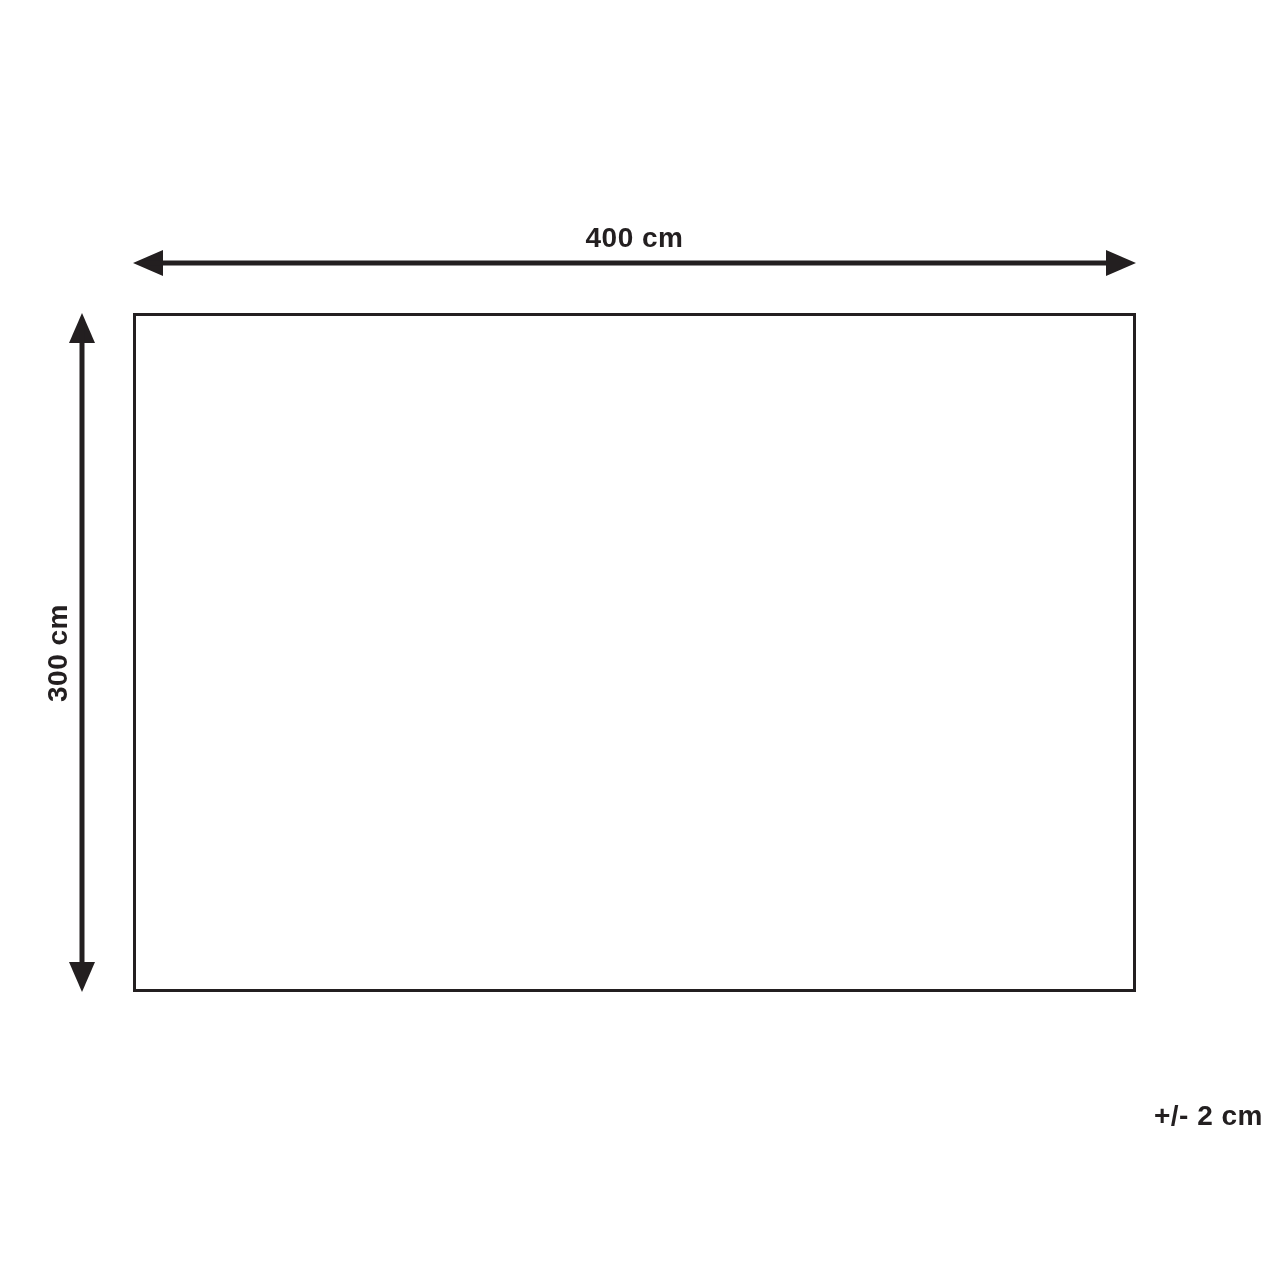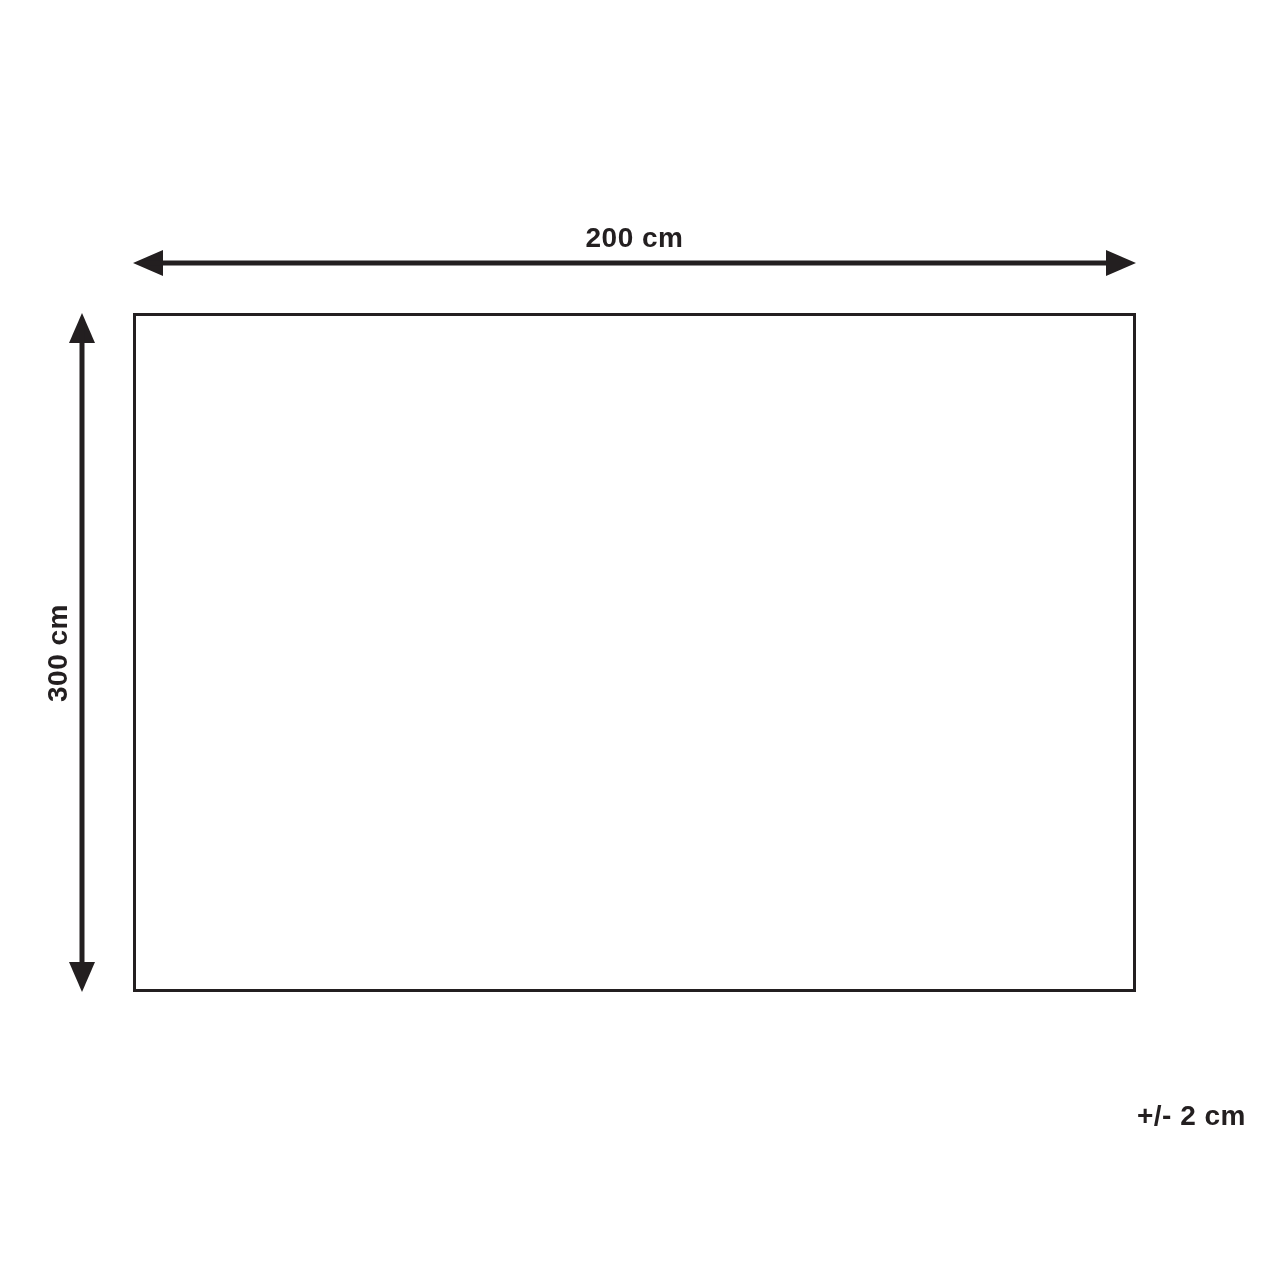--- a/index.html
+++ b/index.html
@@ -127,31 +127,31 @@
     height: 679px;
     display: flex;
     align-items: center;
     justify-content: center;
   }
   .height-label-box .dim-label {
     transform: rotate(-90deg);
   }
   .tolerance-label {
     position: absolute;
-    right: 34px;
+    right: 17px;
     top: 1100px;
     text-align: right;
   }
 </style>
 </head>
 <body>
 
 <div class="canvas">
 
-  <div class="dim-label width-label">200 cm</div>
+  <div class="dim-label width-label">400 cm</div>
 
   <div class="h-arrow">
     <span class="head-left"></span>
     <span class="shaft"></span>
     <span class="head-right"></span>
   </div>
 
   <div class="v-arrow">
     <span class="head-top"></span>
     <span class="shaft"></span>

